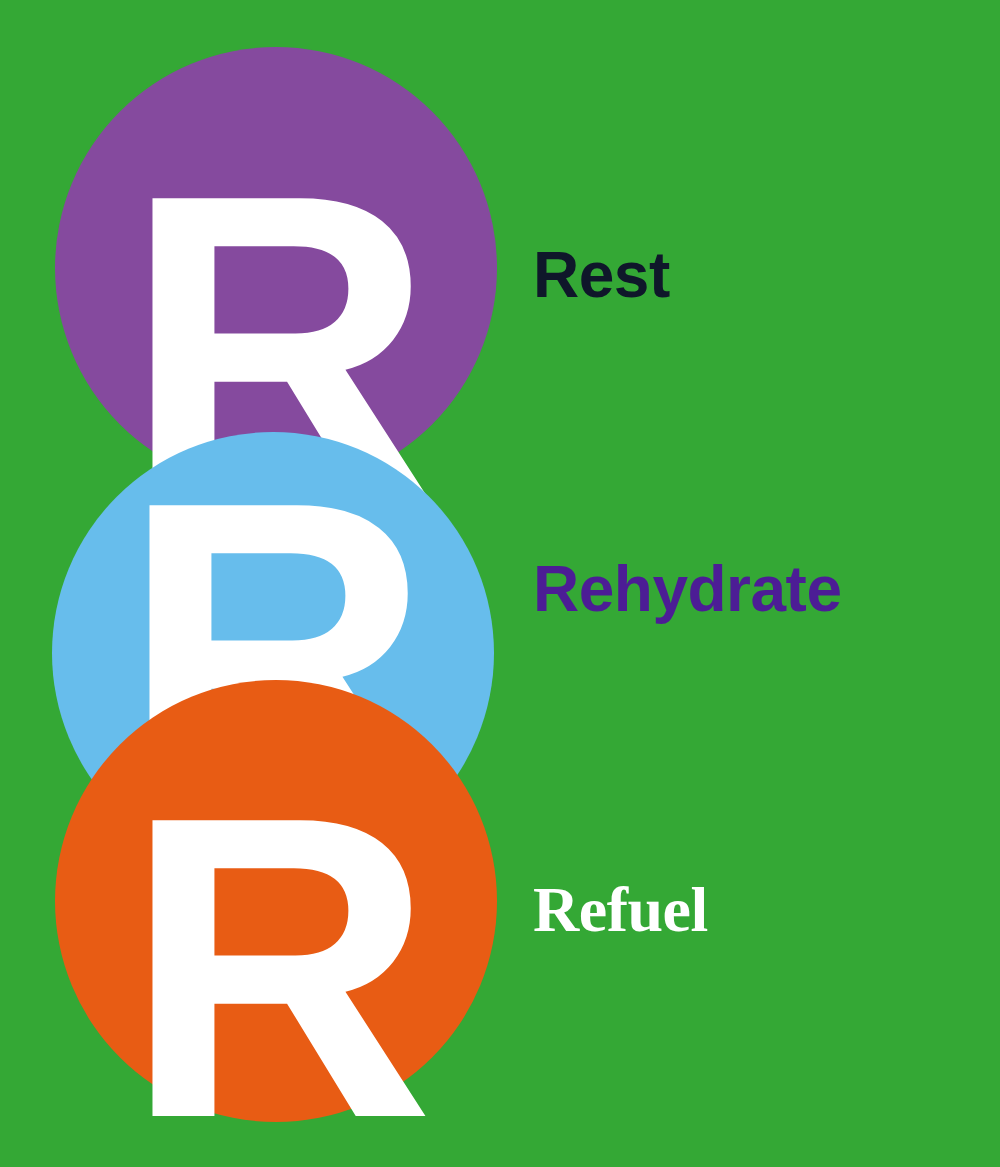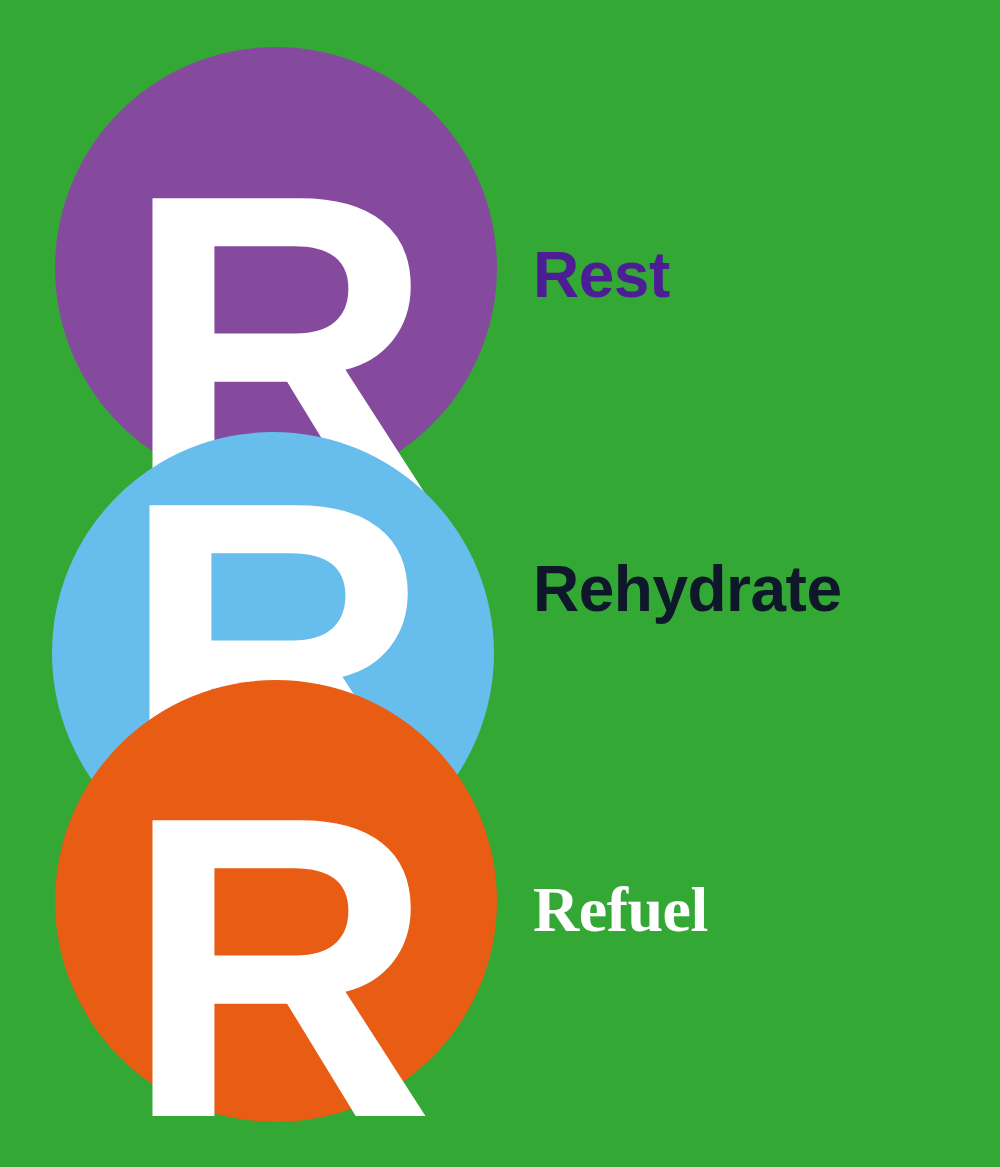--- a/index.html
+++ b/index.html
@@ -92,18 +92,18 @@
     <div class="circle" style="background: rgb(103, 189, 236);"></div>
     <div class="letter" style="color: rgb(255, 255, 255);">R</div>
   </div>
 
   <div class="row" id="g-refuel">
     <div class="circle" style="background: rgb(232, 92, 20);"></div>
     <div class="letter" style="color: rgb(255, 255, 255);">R</div>
   </div>
 
   <div class="row" id="labels">
-    <div class="label" id="g-rest-label" style="color: #4c1d95; top: 243px; left: 533px;">Rest</div>
-    <div class="label" id="g-rehydrate-label" style="color: #0f172a; top: 557px; left: 533px;">Rehydrate</div>
+    <div class="label" id="g-rest-label" style="color: #0f172a; top: 243px; left: 533px;">Rest</div>
+    <div class="label" id="g-rehydrate-label" style="color: #4c1d95; top: 557px; left: 533px;">Rehydrate</div>
     <div class="label" id="g-refuel-label" style="color: rgb(255, 255, 255); top: 878px; left: 533px; font-family: Liberation Serif, serif;">Refuel</div>
   </div>
 
 </div>
 
 </body></html>

